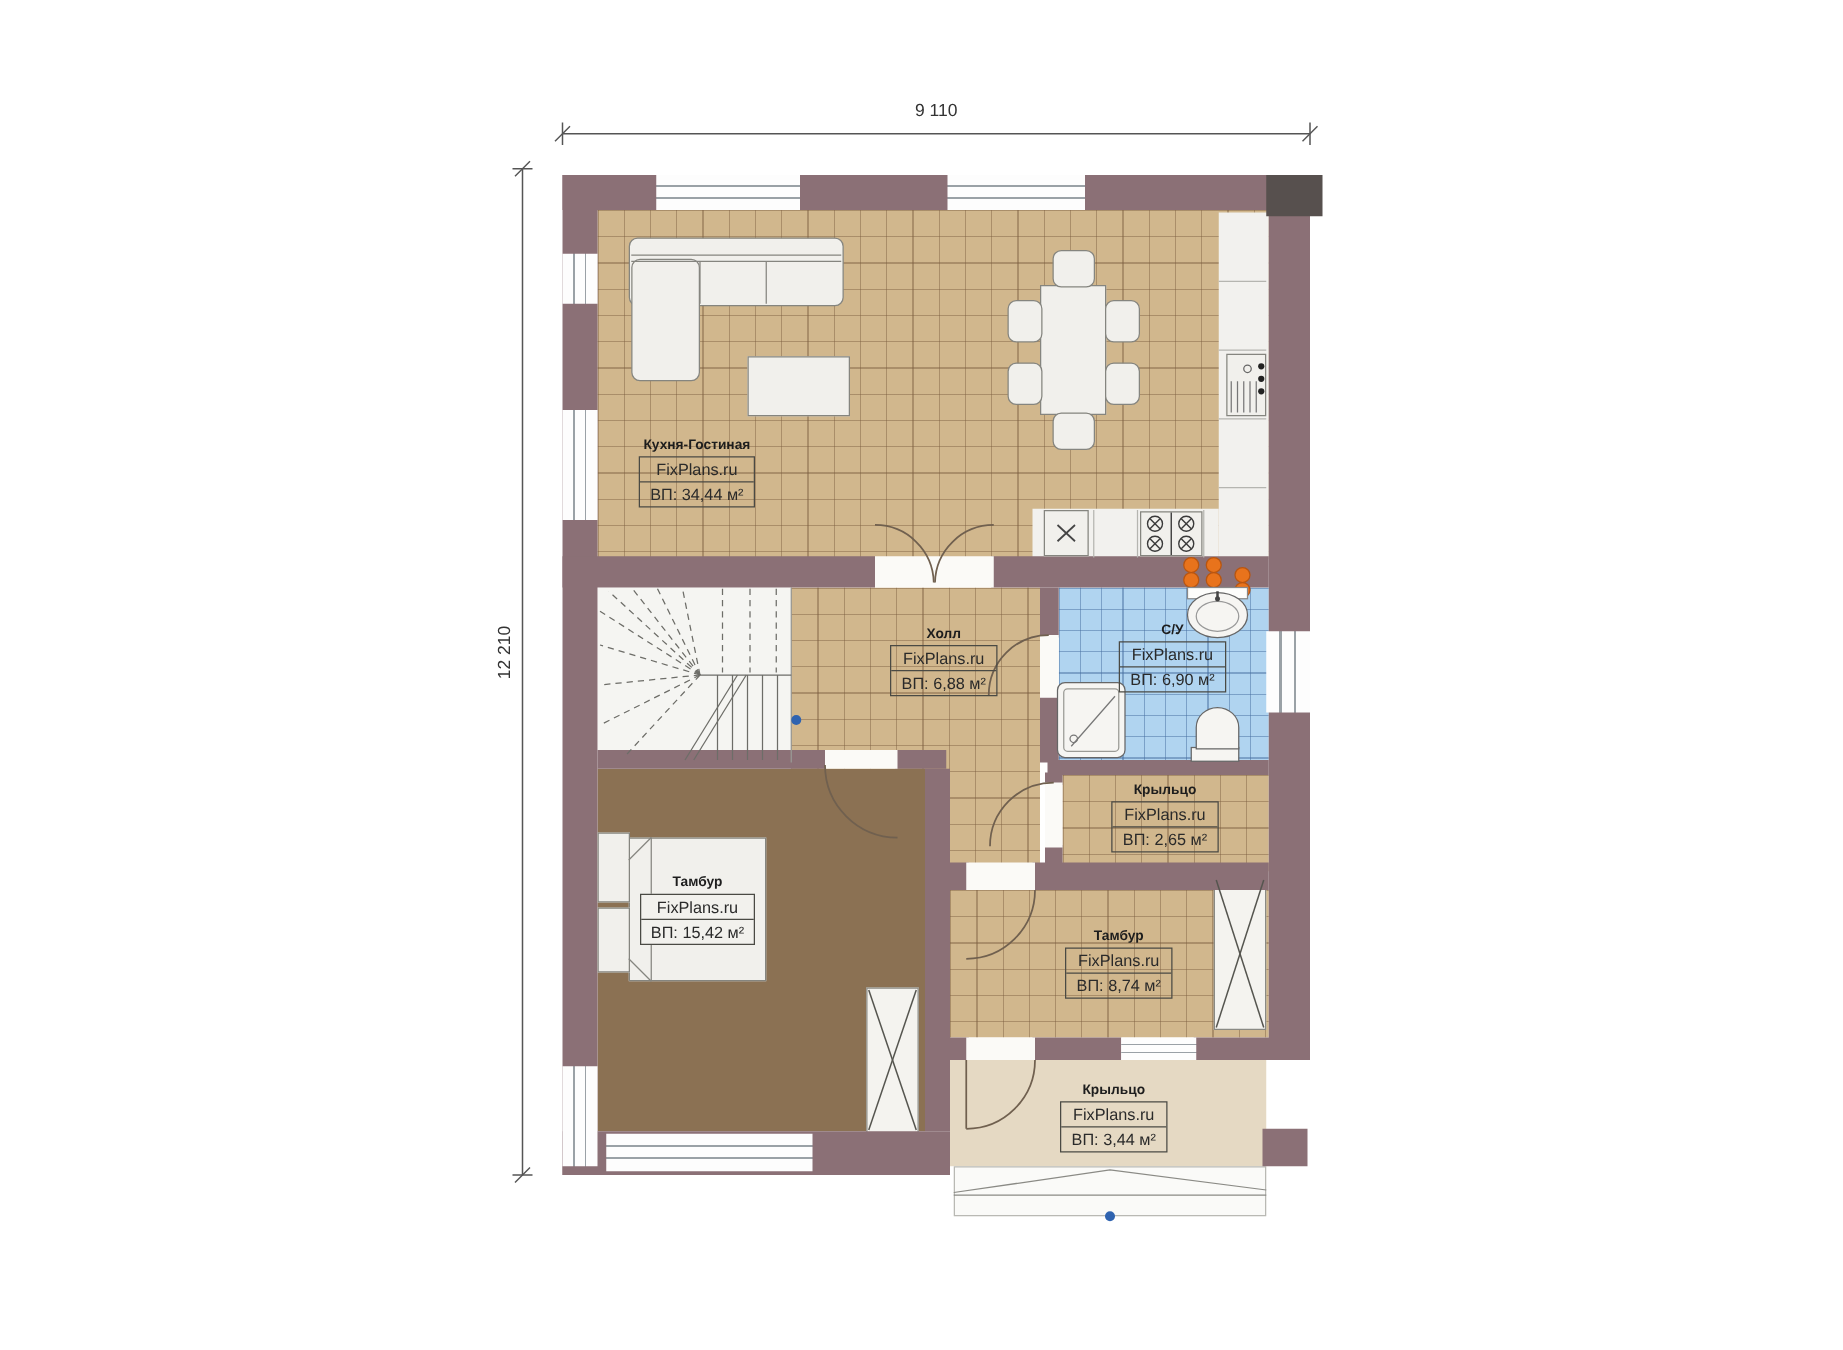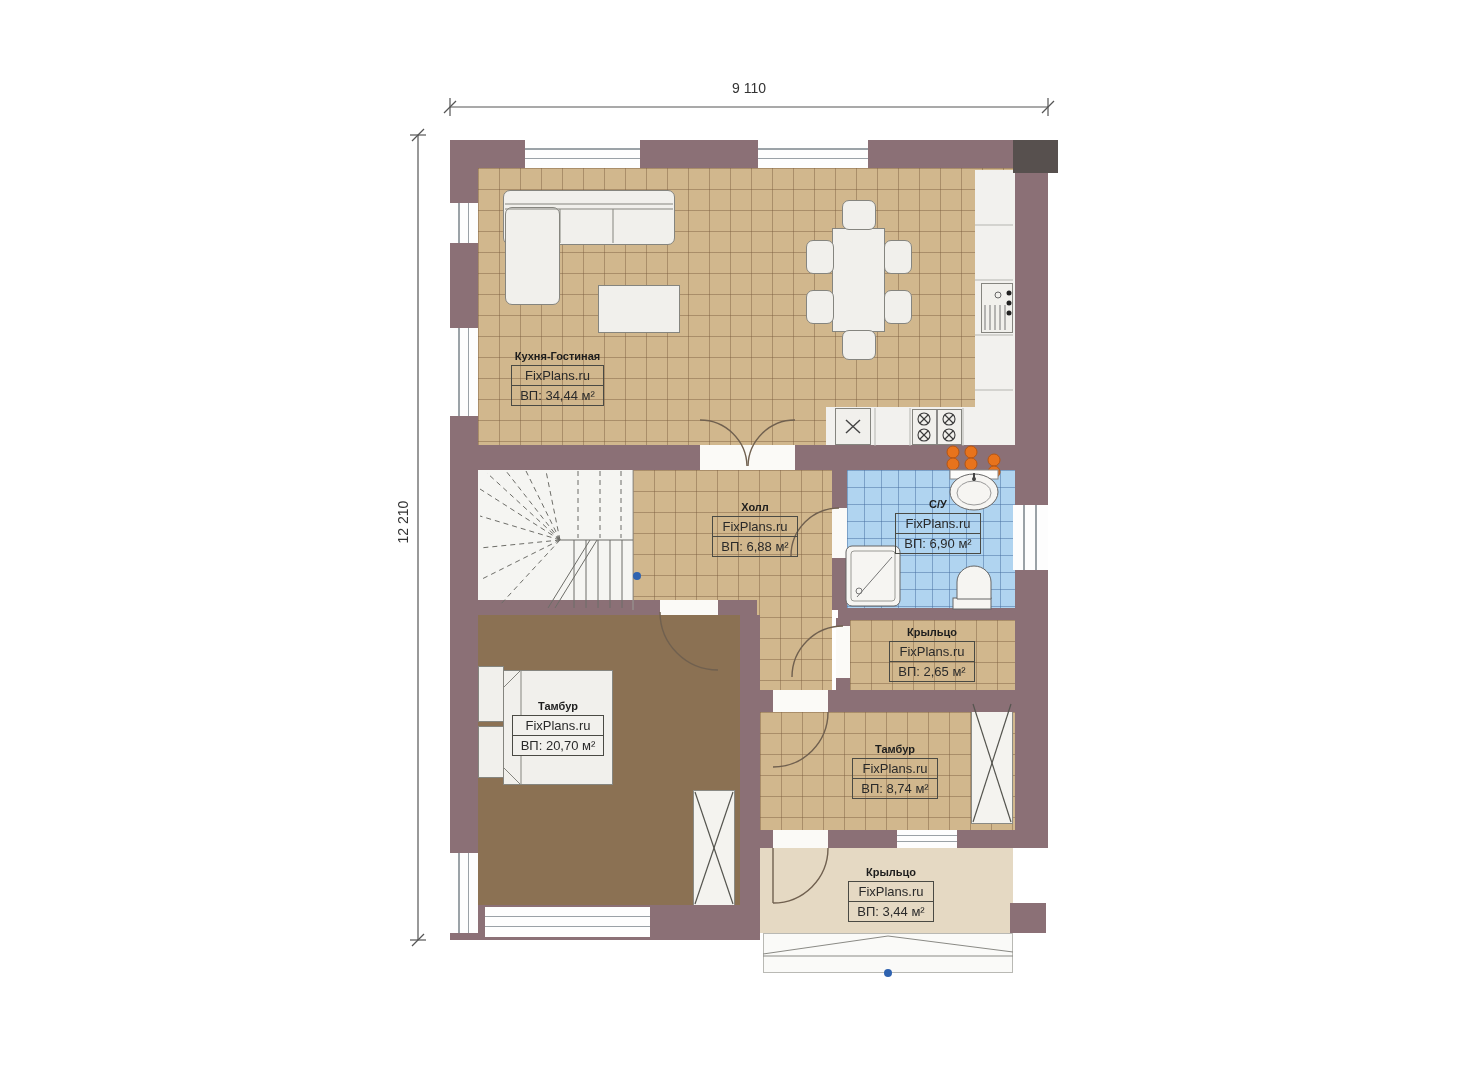--- a/index.html
+++ b/index.html
@@ -287,21 +287,21 @@
     <div class="room-name">Крыльцо</div>
     <div class="room-box">
       <div class="room-brand">FixPlans.ru</div>
       <div class="room-area">ВП: 2,65 м²</div>
     </div>
   </div>
   <div class="room-label" style="left:502px;top:700px;width:112px;">
     <div class="room-name">Тамбур</div>
     <div class="room-box" style="background:#f2f1ed;">
       <div class="room-brand">FixPlans.ru</div>
-      <div class="room-area">ВП: 20,70 м²</div>
+      <div class="room-area">ВП: 15,42 м²</div>
     </div>
   </div>
   <div class="room-label" style="left:841px;top:743px;width:108px;">
     <div class="room-name">Тамбур</div>
     <div class="room-box">
       <div class="room-brand">FixPlans.ru</div>
       <div class="room-area">ВП: 8,74 м²</div>
     </div>
   </div>
   <div class="room-label" style="left:836px;top:866px;width:110px;">

